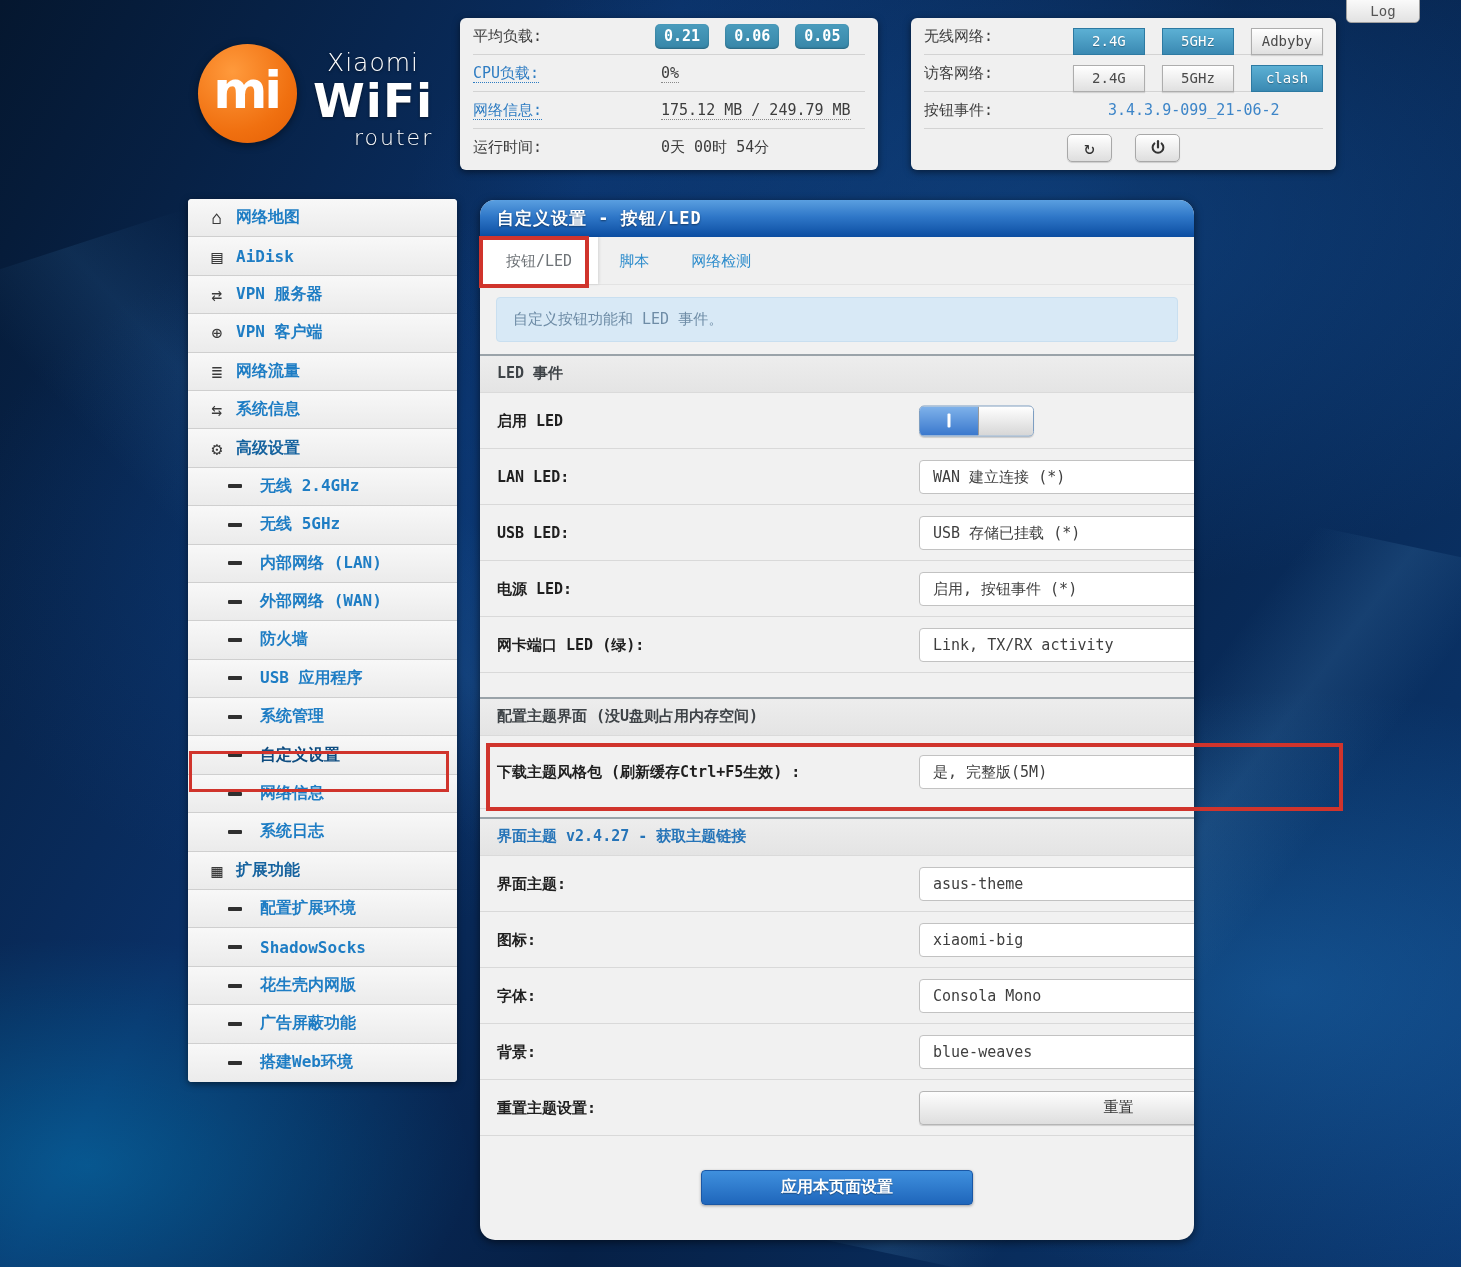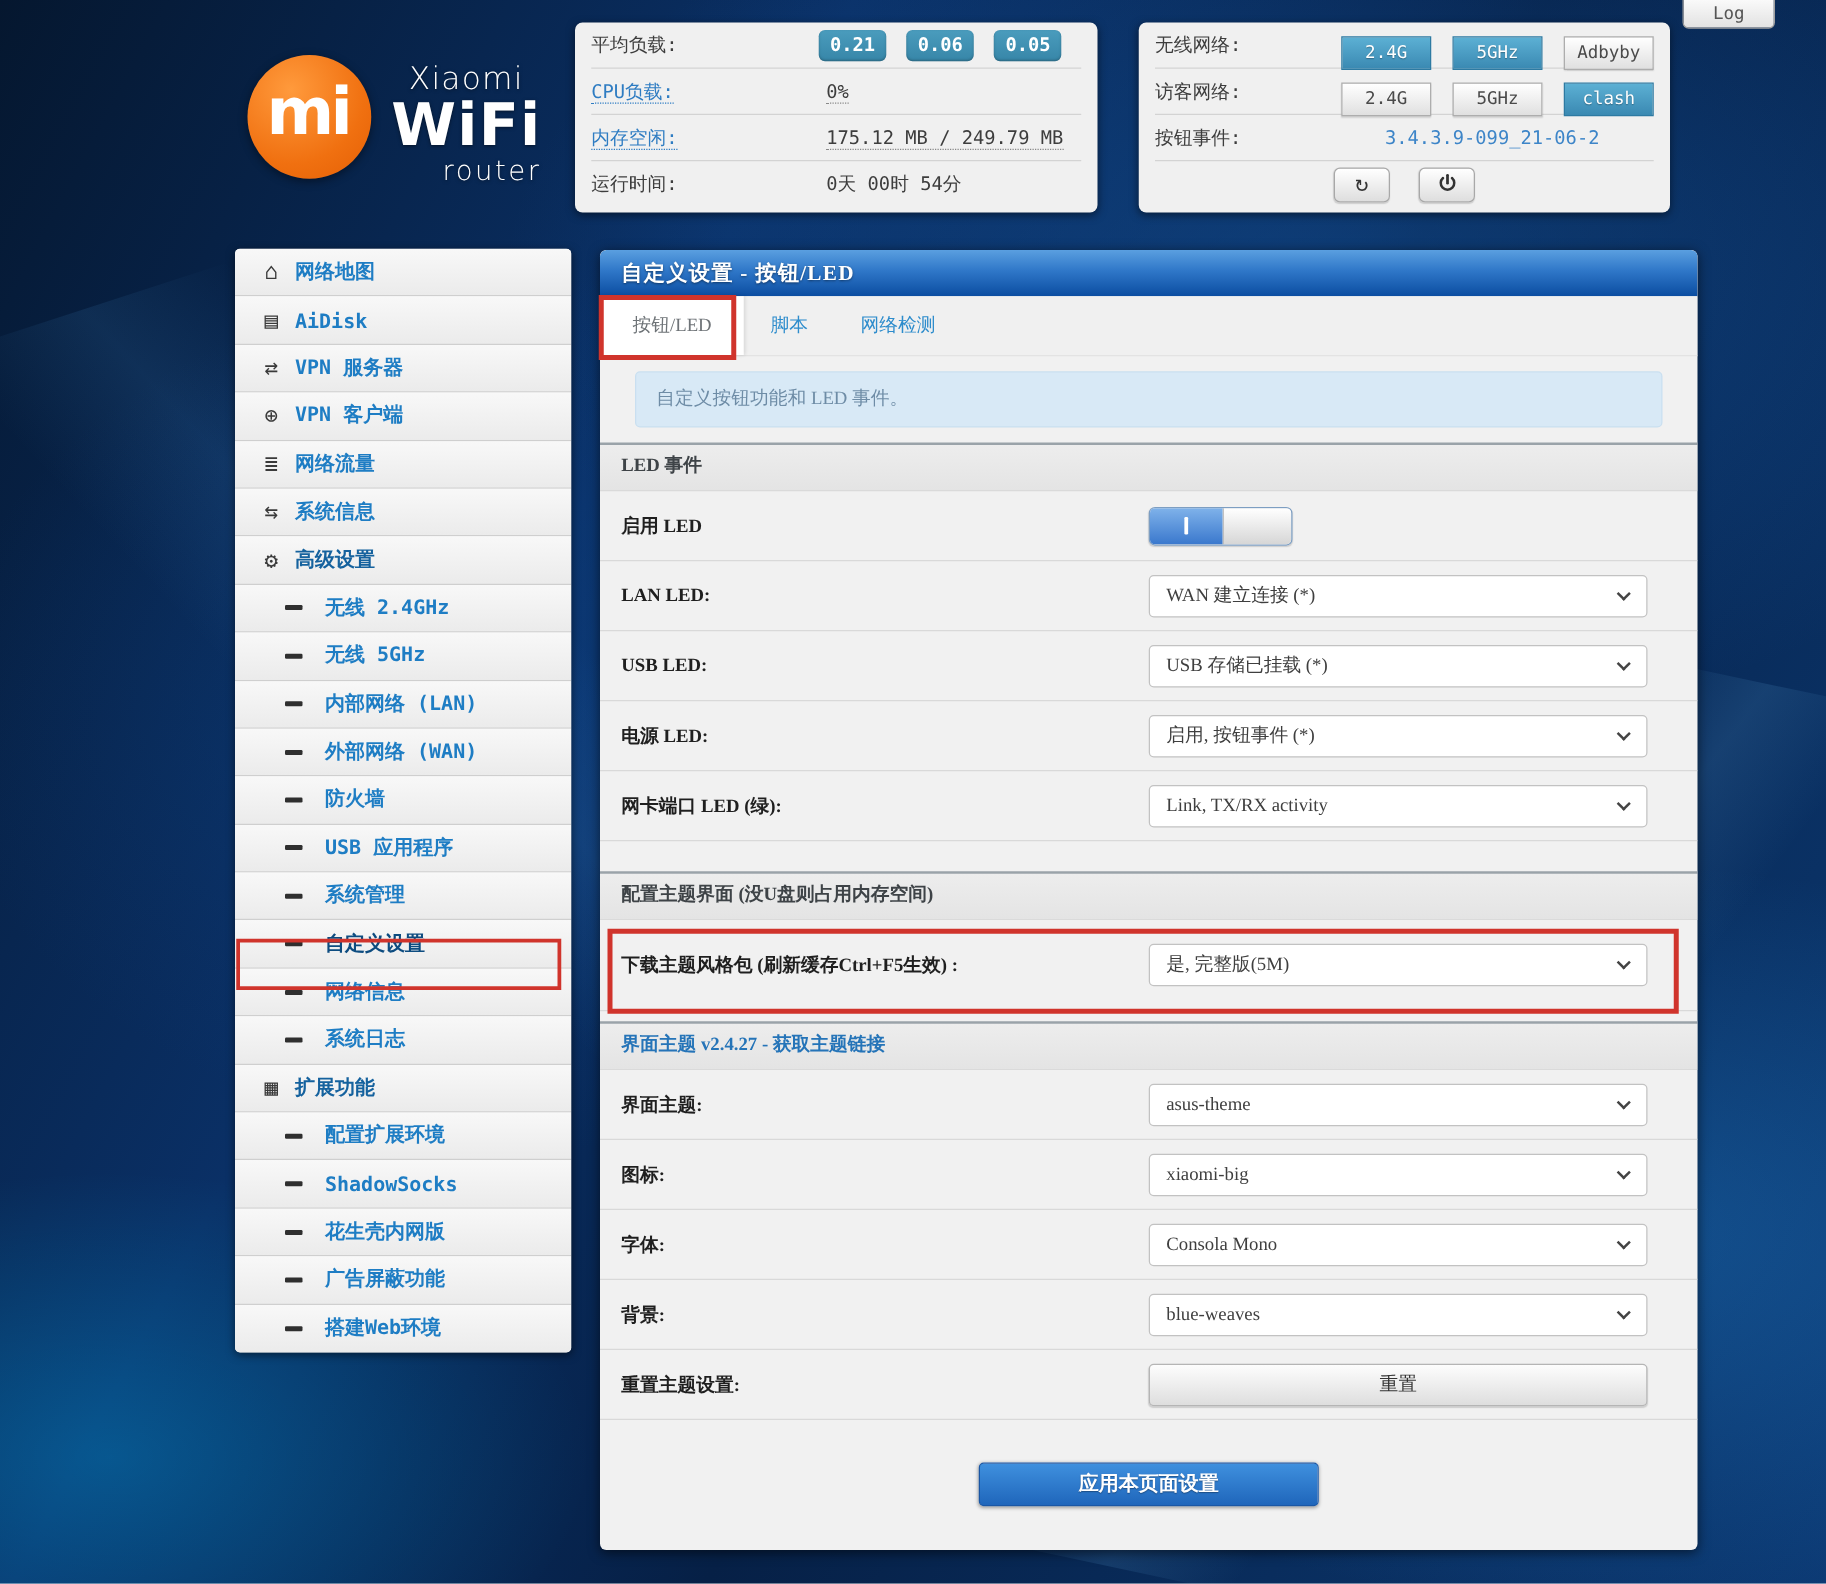--- a/index.html
+++ b/index.html
@@ -73,29 +73,29 @@
     background:linear-gradient(#f8f8f8,#ebebeb); cursor:pointer; font-size:16px; }
   .side-item:last-child { border-bottom:none; }
   .side-item .icon { width:26px; margin-left:16px; color:#3a3a3a; font-size:18px; text-align:center; flex:none; }
   .side-item .slabel { margin-left:6px; color:#1e7dc4; font-weight:600; }
   .side-item.group .slabel { color:#15629e; font-weight:700; }
   .side-item.sub .dash { width:14px; height:4px; background:#2f2f2f; border-radius:1px; margin-left:40px; flex:none; }
   .side-item.sub .slabel { margin-left:18px; }
   .side-item.active .slabel { color:#0d4c80; font-weight:800; }
 
   
-  .main-panel { position:absolute; left:480px; top:200px; width:878px; height:1040px;
-    background:#f1f1f1; border-radius:5px; box-shadow:0 2px 9px rgba(0,0,0,.55); overflow:hidden;font-family:Liberation Serif, serif; }
+  .main-panel { position:absolute; left:480px; top:200px; width:714px; height:1040px;
+    background:#f1f1f1; border-radius:15px; box-shadow:0 2px 9px rgba(0,0,0,.55); overflow:hidden; }
   .title { height:37px; line-height:37px; padding-left:17px; color:#fff; font-weight:700; font-size:17px;
     letter-spacing:1px; text-shadow:0 1px 2px rgba(0,0,0,.45); border-radius:5px 5px 0 0;
     background:linear-gradient(#5a9fe0 0%, #2f77c8 45%, #0b4da1 100%); }
   .tabs { height:48px; background:#f0f0f0; display:flex; border-bottom:1px solid #e3e3e3; }
   .tab { line-height:48px; padding:0 21px; color:#2d8ccc; font-size:15px; cursor:pointer; }
   .tab.active { background:#fff; color:#6e7377; padding:0 26px; box-shadow:1px 0 3px rgba(0,0,0,.12); }
-  .notice-wrap { padding:12px 28px; }
+  .notice-wrap { padding:12px 16px; }
   .notice { height:45px; line-height:43px; background:#d8e9f6; border:1px solid #c9dff0; border-radius:4px;
     color:#6e8ca6; padding-left:16px; font-size:15px; }
   .sec-header { height:39px; line-height:35px; border-top:2px solid #9aa3a9; border-bottom:1px solid #dadada;
     background:linear-gradient(#ededed,#e4e4e4); padding-left:17px; font-weight:700; color:#3e4347; font-size:15px; }
   .sec-header.linkbar { color:#2574b8; }
   .sec-header.linkbar a { color:#2574b8; text-decoration:none; cursor:pointer; }
   .sec-header.gap { margin-top:8px; }
   .spacer { height:24px; }
   .frow { position:relative; height:56px; border-bottom:1px solid #d9d9d9; }
   .frow.tall { height:73px; }
@@ -157,21 +157,21 @@
         <span class="badge">0.21</span>
         <span class="badge">0.06</span>
         <span class="badge">0.05</span>
       </span>
     </div>
     <div class="prow">
       <a class="plink">CPU负载:</a>
       <span class="pval"><span class="dotted-dark">0%</span></span>
     </div>
     <div class="prow">
-      <a class="plink">内存空闲:</a>
+      <a class="plink">网络信息:</a>
       <span class="pval"><span class="dotted-dark">175.12 MB / 249.79 MB</span></span>
     </div>
     <div class="prow">
       <span class="plbl">运行时间:</span>
       <span class="pval">0天 00时 54分</span>
     </div>
   </section>
 
   <section class="panel net-panel">
     <div class="prow">

